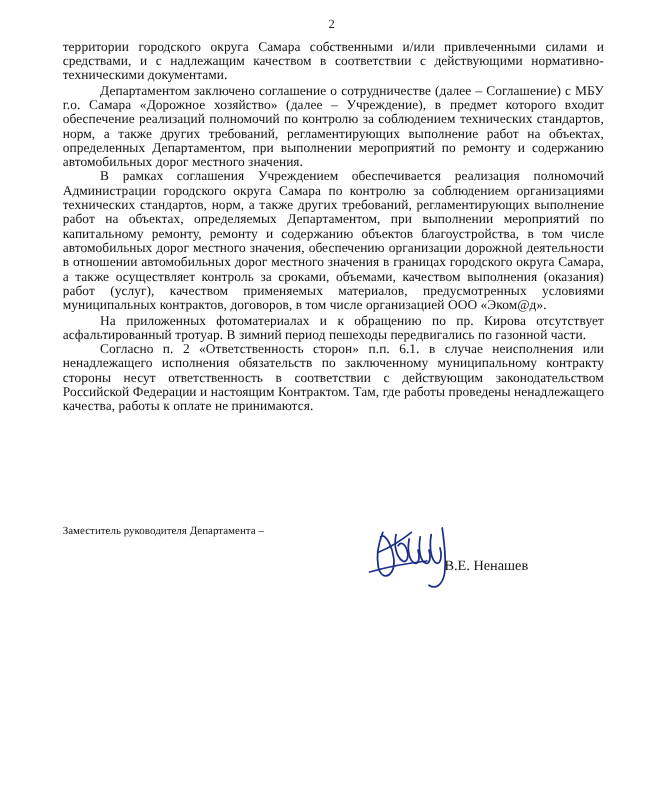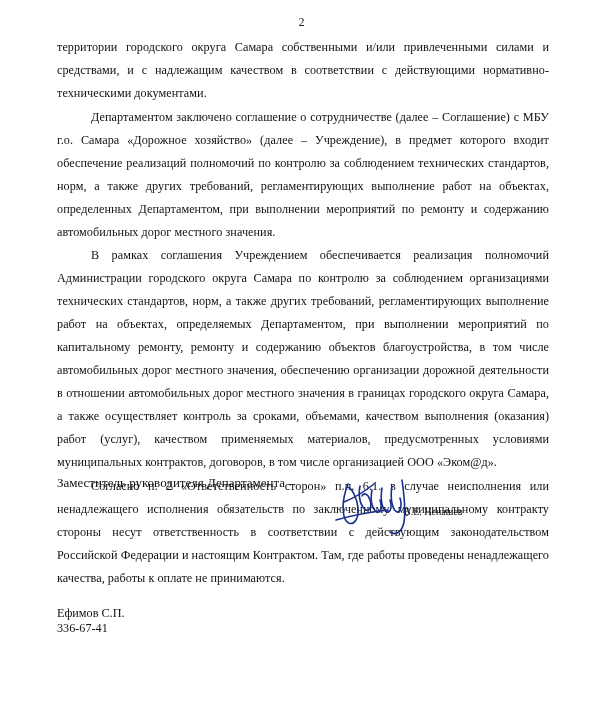--- a/index.html
+++ b/index.html
@@ -34,43 +34,43 @@
     position: absolute;
     left: 57px;
     top: 36px;
     width: 492px;
   }
   p.para {
     margin: 0 0 0.5px 0;
     text-align: justify;
     text-indent: 34px;
     font-size: 12.2px;
-    line-height: 23px;
+    line-height: 13px;
     color: #111111;
     letter-spacing: 0.05px;
   }
   p.para.noindent {
     text-indent: 0;
   }
   .signature-block {
     position: absolute;
     left: 57px;
     top: 476px;
     width: 492px;
   }
   .sig-line {
-    font-size: 13px;
+    font-size: 10px;
     line-height: 14.2px;
     color: #111111;
   }
   .signer-name {
     position: absolute;
     left: 404px;
     top: 506px;
-    font-size: 10px;
+    font-size: 13px;
     color: #111111;
   }
   .signature-mark {
     position: absolute;
     left: 330px;
     top: 470px;
     width: 110px;
     height: 70px;
     pointer-events: none;
   }
@@ -89,20 +89,21 @@
 <body>
 
 <div class="page">
 
   <div class="page-number">2</div>
 
   <div class="body-text">
     <p class="para noindent">территории городского округа Самара собственными и/или привлеченными силами и средствами, и с надлежащим качеством в соответствии с действующими нормативно-техническими документами.</p>
     <p class="para">Департаментом заключено соглашение о сотрудничестве (далее – Соглашение) с МБУ г.о. Самара «Дорожное хозяйство» (далее – Учреждение), в предмет которого входит обеспечение реализаций полномочий по контролю за соблюдением технических стандартов, норм, а также других требований, регламентирующих выполнение работ на объектах, определенных Департаментом, при выполнении мероприятий по ремонту и содержанию автомобильных дорог местного значения.</p>
     <p class="para">В рамках соглашения Учреждением обеспечивается реализация полномочий Администрации городского округа Самара по контролю за соблюдением организациями технических стандартов, норм, а также других требований, регламентирующих выполнение работ на объектах, определяемых Департаментом, при выполнении мероприятий по капитальному ремонту, ремонту и содержанию объектов благоустройства, в том числе автомобильных дорог местного значения, обеспечению организации дорожной деятельности в отношении автомобильных дорог местного значения в границах городского округа Самара, а также осуществляет контроль за сроками, объемами, качеством выполнения (оказания) работ (услуг), качеством применяемых материалов, предусмотренных условиями муниципальных контрактов, договоров, в том числе организацией ООО «Эком@д».</p>
+    <p class="para">На приложенных фотоматериалах и к обращению по пр. Кирова отсутствует асфальтированный тротуар. В зимний период пешеходы передвигались по газонной части.</p>
     <p class="para">Согласно п. 2 «Ответственность сторон» п.п. 6.1. в случае неисполнения или ненадлежащего исполнения обязательств по заключенному муниципальному контракту стороны несут ответственность в соответствии с действующим законодательством Российской Федерации и настоящим Контрактом. Там, где работы проведены ненадлежащего качества, работы к оплате не принимаются.</p>
   </div>
 
   <div class="signature-block">
     <div class="sig-line">Заместитель руководителя Департамента –</div>
   </div>
 
   <svg class="signature-mark" viewBox="0 0 110 70" xmlns="http://www.w3.org/2000/svg">
     <g fill="none" stroke="#1b2f8a" stroke-width="1.6" stroke-linecap="round" stroke-linejoin="round">
       <path d="M18 14 C14 24, 12 36, 14 46 C16 54, 22 56, 26 50 C30 44, 28 32, 24 24 C21 18, 18 16, 16 18"></path>
@@ -111,18 +112,14 @@
       <path d="M42 20 C40 30, 42 40, 47 42 C51 43, 52 36, 50 30"></path>
       <path d="M52 18 C50 30, 52 40, 57 42 C61 43, 62 36, 60 30"></path>
       <path d="M62 16 C60 28, 62 40, 67 42 C71 43, 72 34, 70 28"></path>
       <path d="M72 10 C74 24, 76 40, 74 52 C72 62, 66 66, 60 62"></path>
       <path d="M6 50 C20 46, 40 42, 58 40"></path>
     </g>
   </svg>
 
   <div class="signer-name">В.Е. Ненашев</div>
 
-  <div class="footer-block">
-    <div class="footer-line">Ефимов С.П.</div>
-    <div class="footer-line">336-67-41</div>
-  </div>
 
 </div>
 
 </body></html>

